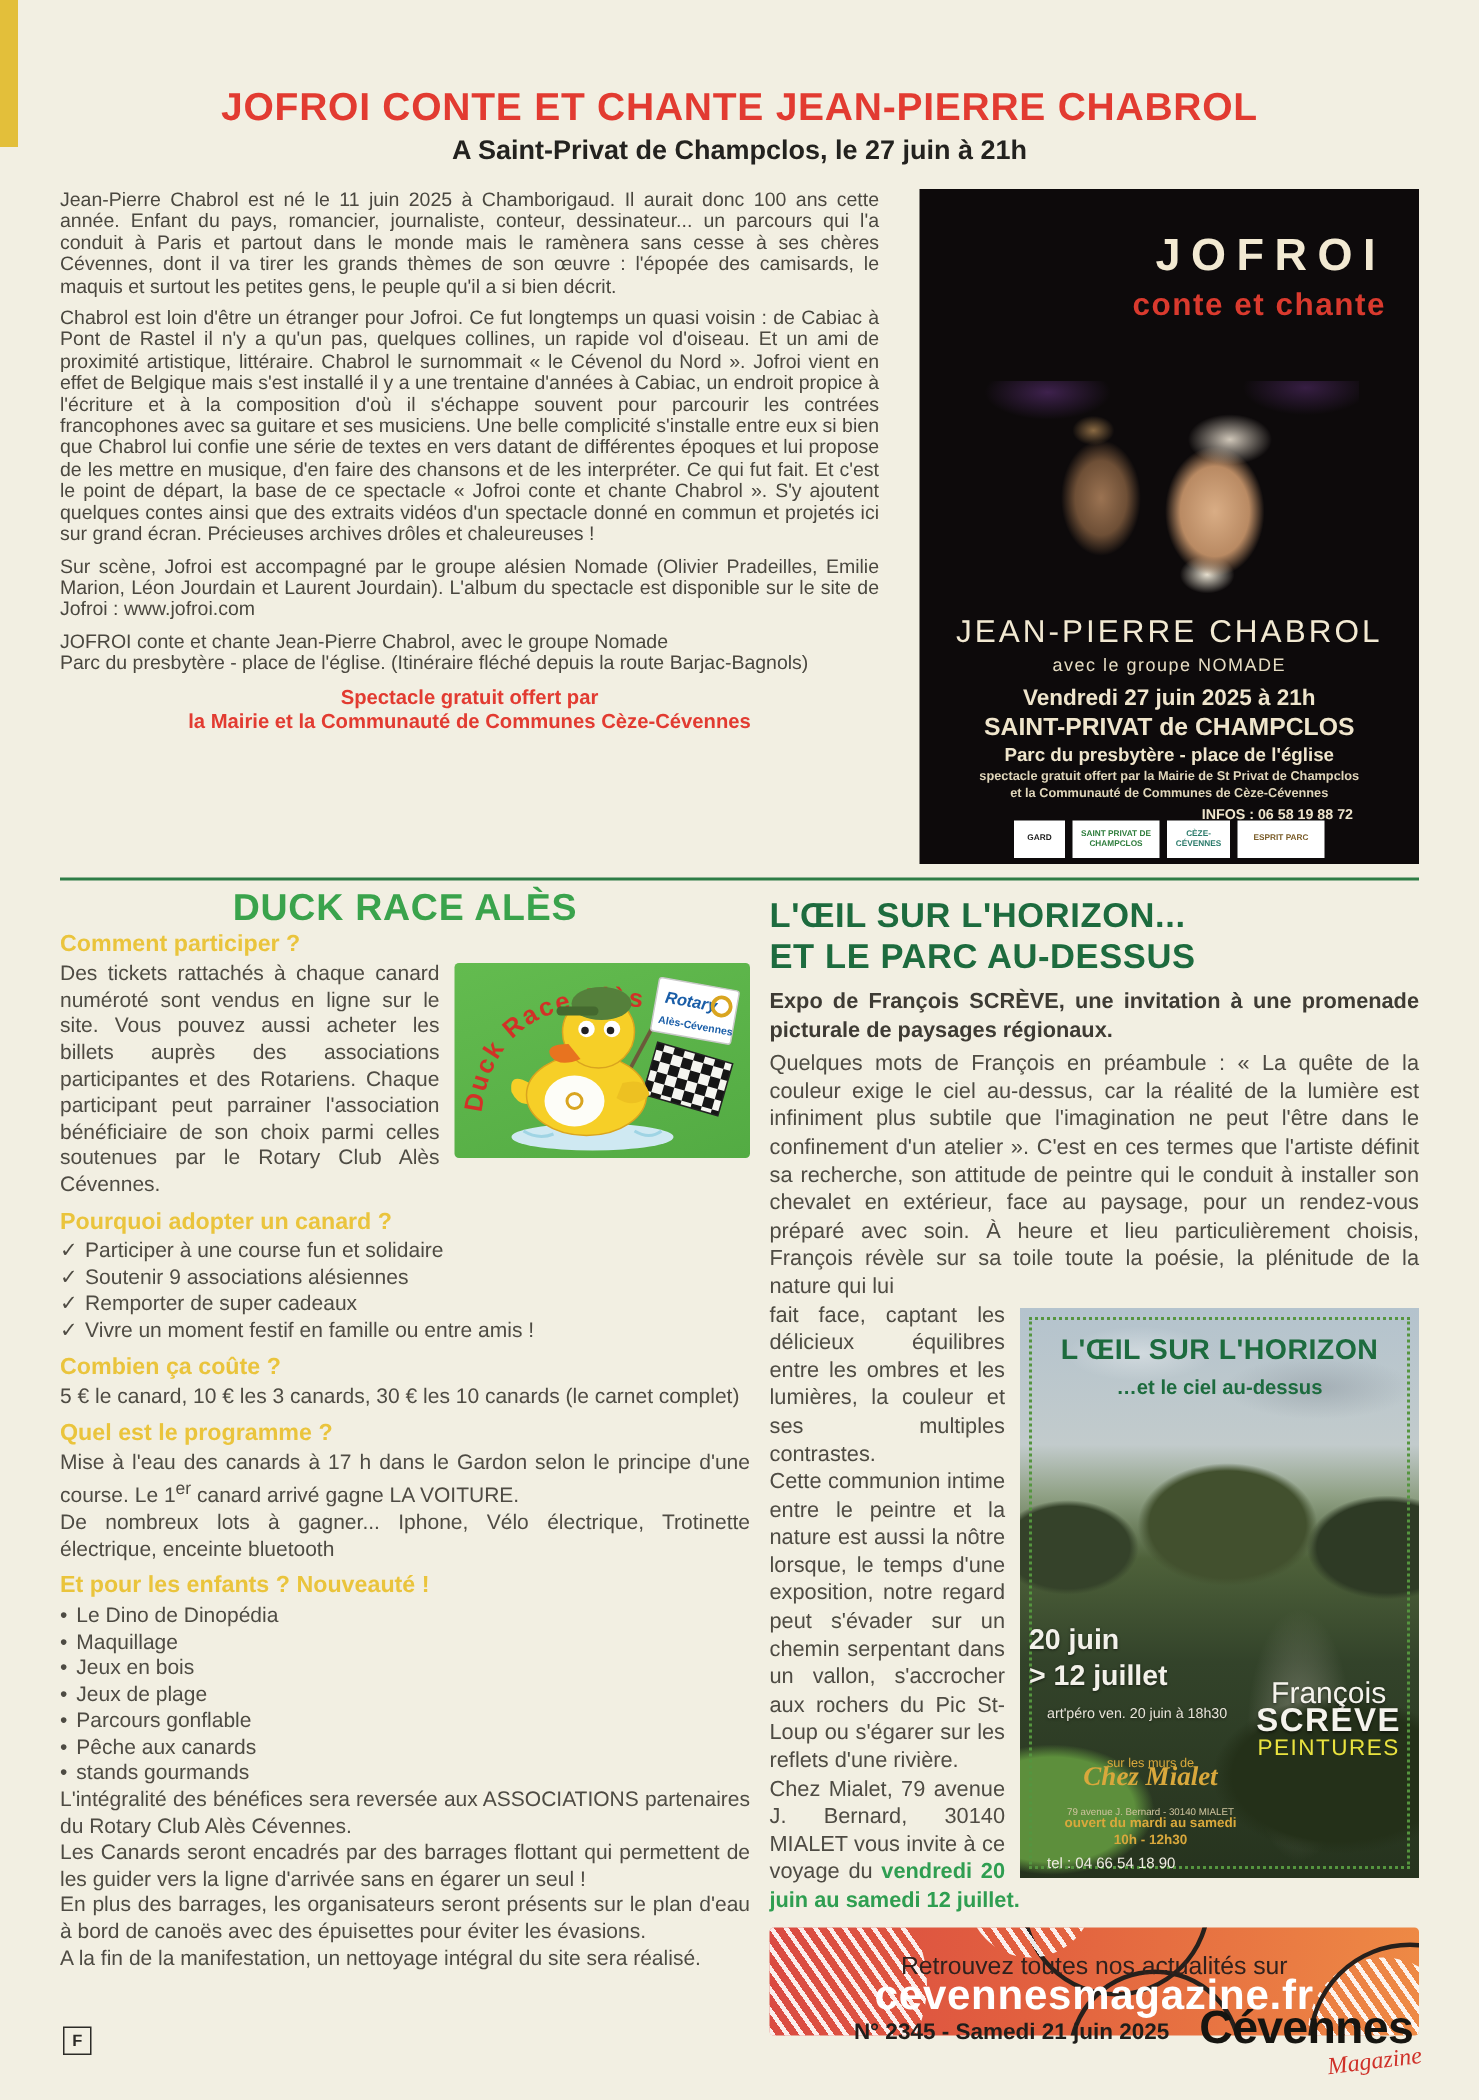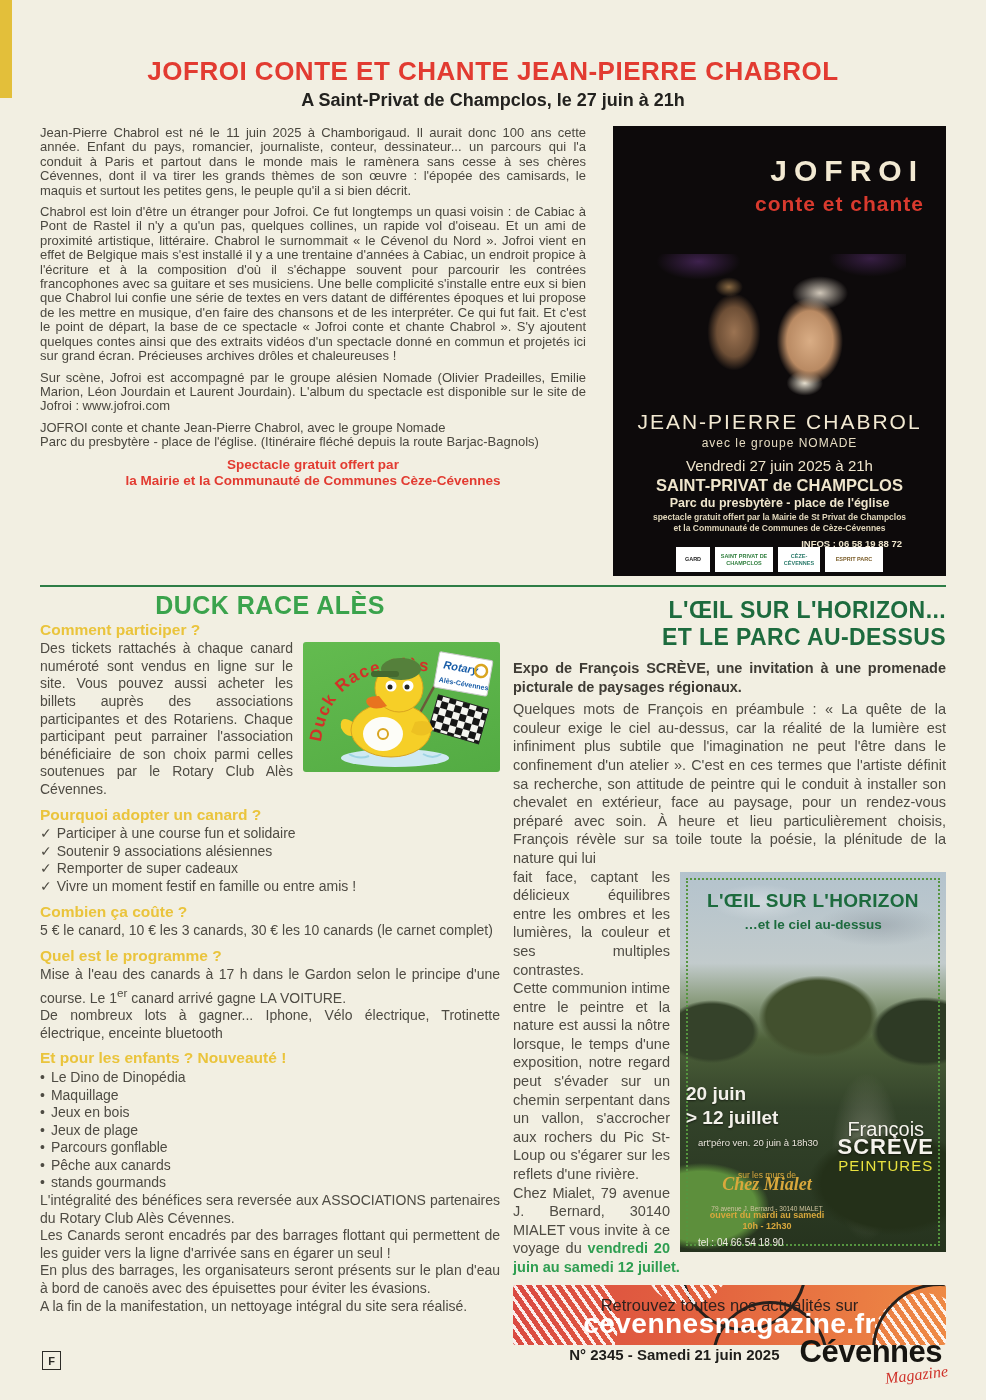--- a/index.html
+++ b/index.html
@@ -27,21 +27,21 @@
       radial-gradient(60px 26px at 18% 5%,rgba(122,62,158,.45),rgba(0,0,0,0) 70%),
       radial-gradient(60px 26px at 86% 3%,rgba(122,62,158,.38),rgba(0,0,0,0) 70%),
       radial-gradient(20px 14px at 30% 22%,#8a6a43 0%,rgba(0,0,0,0) 70%),
       radial-gradient(38px 55px at 32% 52%,#9b7352 0%,#6e4f36 45%,rgba(20,10,8,0) 70%),
       radial-gradient(40px 24px at 66% 26%,#cfc6b8 0%,rgba(0,0,0,0) 70%),
       radial-gradient(46px 60px at 62% 58%,#d9ad85 0%,#b98a63 50%,rgba(20,10,8,0) 72%),
       radial-gradient(26px 18px at 60% 86%,#e8e2d2 0%,rgba(0,0,0,0) 70%);}
   .jp-center{position:absolute;left:0;right:0;text-align:center;}
   .jp-artist{top:284px;font-size:21px;letter-spacing:2px;color:#f2e9d2;}
   .jp-group{top:310px;font-size:12px;letter-spacing:1px;color:#e6dcc2;}
-  .jp-date{top:331px;font-size:15px;font-weight:normal;}
+  .jp-date{top:331px;font-size:15px;font-weight:bold;}
   .jp-place{top:350px;font-size:16.5px;font-weight:bold;}
   .jp-venue{top:370px;font-size:12.5px;font-weight:bold;}
   .jp-offer1{top:386px;font-size:8.5px;font-weight:bold;color:#e0d6ba;}
   .jp-offer2{top:397px;font-size:8.5px;font-weight:bold;color:#e0d6ba;}
   .jp-infos{position:absolute;top:412px;right:44px;font-size:9.5px;font-weight:bold;}
   .jp-logos{position:absolute;bottom:4px;left:0;right:0;display:flex;justify-content:center;gap:5px;align-items:flex-end;}
   .jp-logo{background:#fff;height:25px;display:flex;align-items:center;justify-content:center;
            font-size:5.5px;font-weight:bold;text-align:center;line-height:1.15;padding:1px 2px;box-sizing:border-box;}
   .lw1{width:34px;color:#1c1c1c;}.lw2{width:58px;color:#2e7d3c;}.lw3{width:42px;color:#2a7a6a;}.lw4{width:58px;color:#7a5c28;}
 
@@ -57,21 +57,21 @@
   .gold-h.first{margin-top:0;}
   .duck-col p{margin:0;text-align:justify;}
   .duck-art{float:right;width:197px;height:130px;margin:2px 0 4px 10px;border-radius:3px;position:relative;
             background:linear-gradient(160deg,#63bb4f,#53ab43);overflow:hidden;}
   .plain-list{list-style:none;margin:0;padding:0;}
   .plain-list li{margin:0;}
   .ck{color:#4e4b43;margin-right:5px;}
   .bl{margin-right:6px;}
   .closing{margin-top:13px;}
 
-  .oeil-title{margin:2px 0 8px;text-align:right;font-size:23px;font-weight:bold;color:#1d6b3e;line-height:27px;letter-spacing:.4px;}
+  .oeil-title{margin:2px 0 8px;text-align:left;font-size:23px;font-weight:bold;color:#1d6b3e;line-height:27px;letter-spacing:.4px;}
   .oeil-intro{margin:0 0 4px;font-weight:bold;color:#3e3b34;text-align:justify;}
   .oeil-col p.body{margin:0;text-align:justify;}
   .green-strong{color:#2f9e51;font-weight:bold;}
 
   .expo{float:right;width:266px;height:380px;margin:4px 0 6px 10px;position:relative;}
   .expo-paint{position:absolute;inset:0;
     background:
       radial-gradient(70px 26px at 30% 8%,rgba(255,255,255,.35),transparent 70%),
       radial-gradient(90px 30px at 75% 14%,rgba(120,130,140,.35),transparent 70%),
       radial-gradient(95px 65px at 52% 38%,#42502e 0 55%,transparent 63%),
@@ -91,21 +91,21 @@
   .xp-venue{left:22px;top:303px;width:130px;text-align:center;font-family:"Liberation Serif",serif;font-style:italic;font-weight:bold;font-size:18px;color:#d9a83c;}
   .xp-addr{left:16px;top:328px;width:142px;text-align:center;font-size:6.5px;color:#cfc49f;}
   .xp-hours{left:16px;top:338px;width:142px;text-align:center;font-size:9px;font-weight:bold;color:#d9a83c;line-height:11px;}
   .xp-tel{left:18px;top:362px;font-size:10px;color:#efece2;}
   .xp-artist{right:12px;top:248px;text-align:center;}
   .xp-first{font-size:20px;color:#f5f3ec;text-shadow:0 1px 2px rgba(0,0,0,.5);}
   .xp-last{font-size:22px;font-weight:bold;color:#f5f3ec;letter-spacing:1px;text-shadow:0 1px 2px rgba(0,0,0,.5);}
   .xp-medium{font-size:15px;font-weight:normal;color:#e9e23f;letter-spacing:1px;}
 
   
-  .banner{clear:both;position:relative;height:60px;margin-top:8px;border-radius:3px;overflow:hidden;
+  .banner{clear:both;position:relative;height:72px;margin-top:8px;border-radius:3px;overflow:hidden;
           background:linear-gradient(95deg,#da4a42,#e2603f 40%,#ee8a45);
           display:flex;flex-direction:column;justify-content:center;align-items:center;gap:1px;}
   .circle{position:absolute;border-radius:50%;}
   .hatch{background:repeating-linear-gradient(55deg,rgba(255,255,255,.9) 0 3px,rgba(255,255,255,0) 3px 8px);}
   .ring{border:3px solid #26201c;background:transparent;}
   .c1{left:-55px;top:-42px;width:160px;height:160px;}
   .c2{left:168px;top:-80px;width:120px;height:120px;}
   .c3{left:132px;top:-64px;width:84px;height:84px;}
   .c4{right:118px;bottom:-72px;width:110px;height:110px;}
   .c5{right:-26px;bottom:-48px;width:100px;height:100px;}

